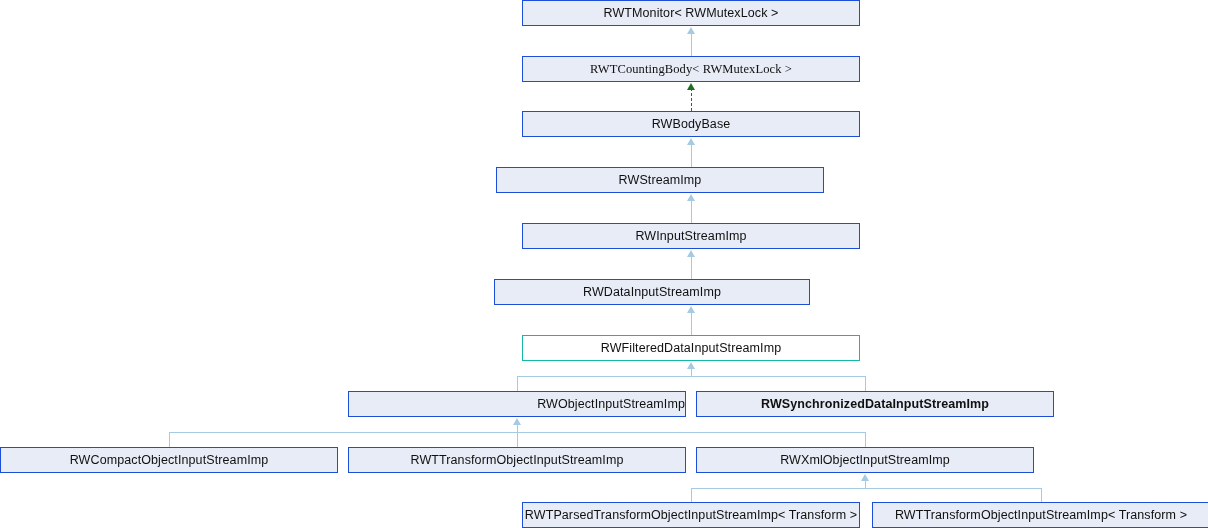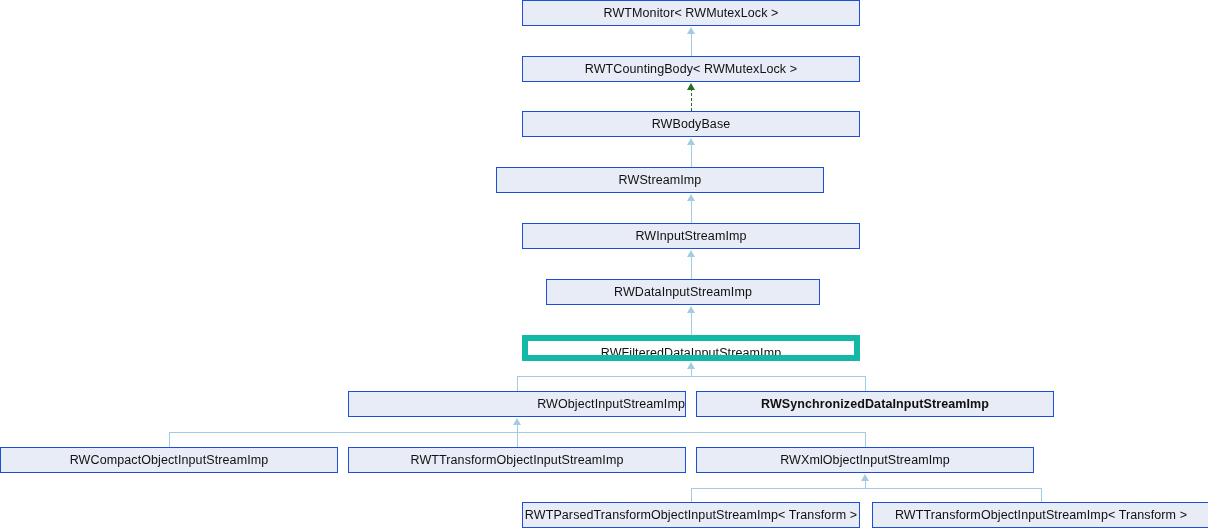--- a/index.html
+++ b/index.html
@@ -24,21 +24,21 @@
     color: #101010;
     font-size: 12.5px;
     line-height: 24px;
     height: 26px;
     text-align: center;
     white-space: nowrap;
     overflow: hidden;
   }
   .node.current {
     background: #ffffff;
-    border: 6px solid #14b8a6;
+    border: 1px solid #14b8a6;
   }
   .node .label {
     display: block;
     width: 100%;
     height: 100%;
     letter-spacing: 0.1px;
   }
   
   .edge-v {
     position: absolute;
@@ -98,33 +98,33 @@
       <div class="arrow" style="left: 861px; top: 474px;"></div>
       <div class="edge-v" style="left: 865px; top: 479px; height: 9px;"></div>
       <div class="edge-h" style="left: 691px; top: 488px; width: 350px;"></div>
       <div class="edge-v" style="left: 691px; top: 488px; height: 14px;"></div>
       <div class="edge-v" style="left: 1041px; top: 488px; height: 14px;"></div>
     </div>
   <div id="node-layer">
       <div class="node" style="left: 522px; top: 0px; width: 338px;">
         <span class="label">RWTMonitor&lt; RWMutexLock &gt;</span>
       </div>
-      <div class="node" style="left: 522px; top: 56px; width: 338px;">
+      <div class="node" style="left: 522px; top: 56px; width: 338px; font-family: Liberation Serif, serif;">
         <span class="label">RWTCountingBody&lt; RWMutexLock &gt;</span>
       </div>
       <div class="node" style="left: 522px; top: 111px; width: 338px;">
         <span class="label">RWBodyBase</span>
       </div>
       <div class="node" style="left: 496px; top: 167px; width: 328px;">
         <span class="label">RWStreamImp</span>
       </div>
       <div class="node" style="left: 522px; top: 223px; width: 338px;">
         <span class="label">RWInputStreamImp</span>
       </div>
-      <div class="node" style="left: 546px; top: 279px; width: 274px;">
+      <div class="node" style="left: 494px; top: 279px; width: 316px;">
         <span class="label">RWDataInputStreamImp</span>
       </div>
       <div class="node current" style="left: 522px; top: 335px; width: 338px;">
         <span class="label">RWFilteredDataInputStreamImp</span>
       </div>
       <div class="node" style="left: 348px; top: 391px; width: 338px; text-align: right;">
         <span class="label">RWObjectInputStreamImp</span>
       </div>
       <div class="node" style="left: 696px; top: 391px; width: 358px; font-weight: bold;">
         <span class="label">RWSynchronizedDataInputStreamImp</span>

